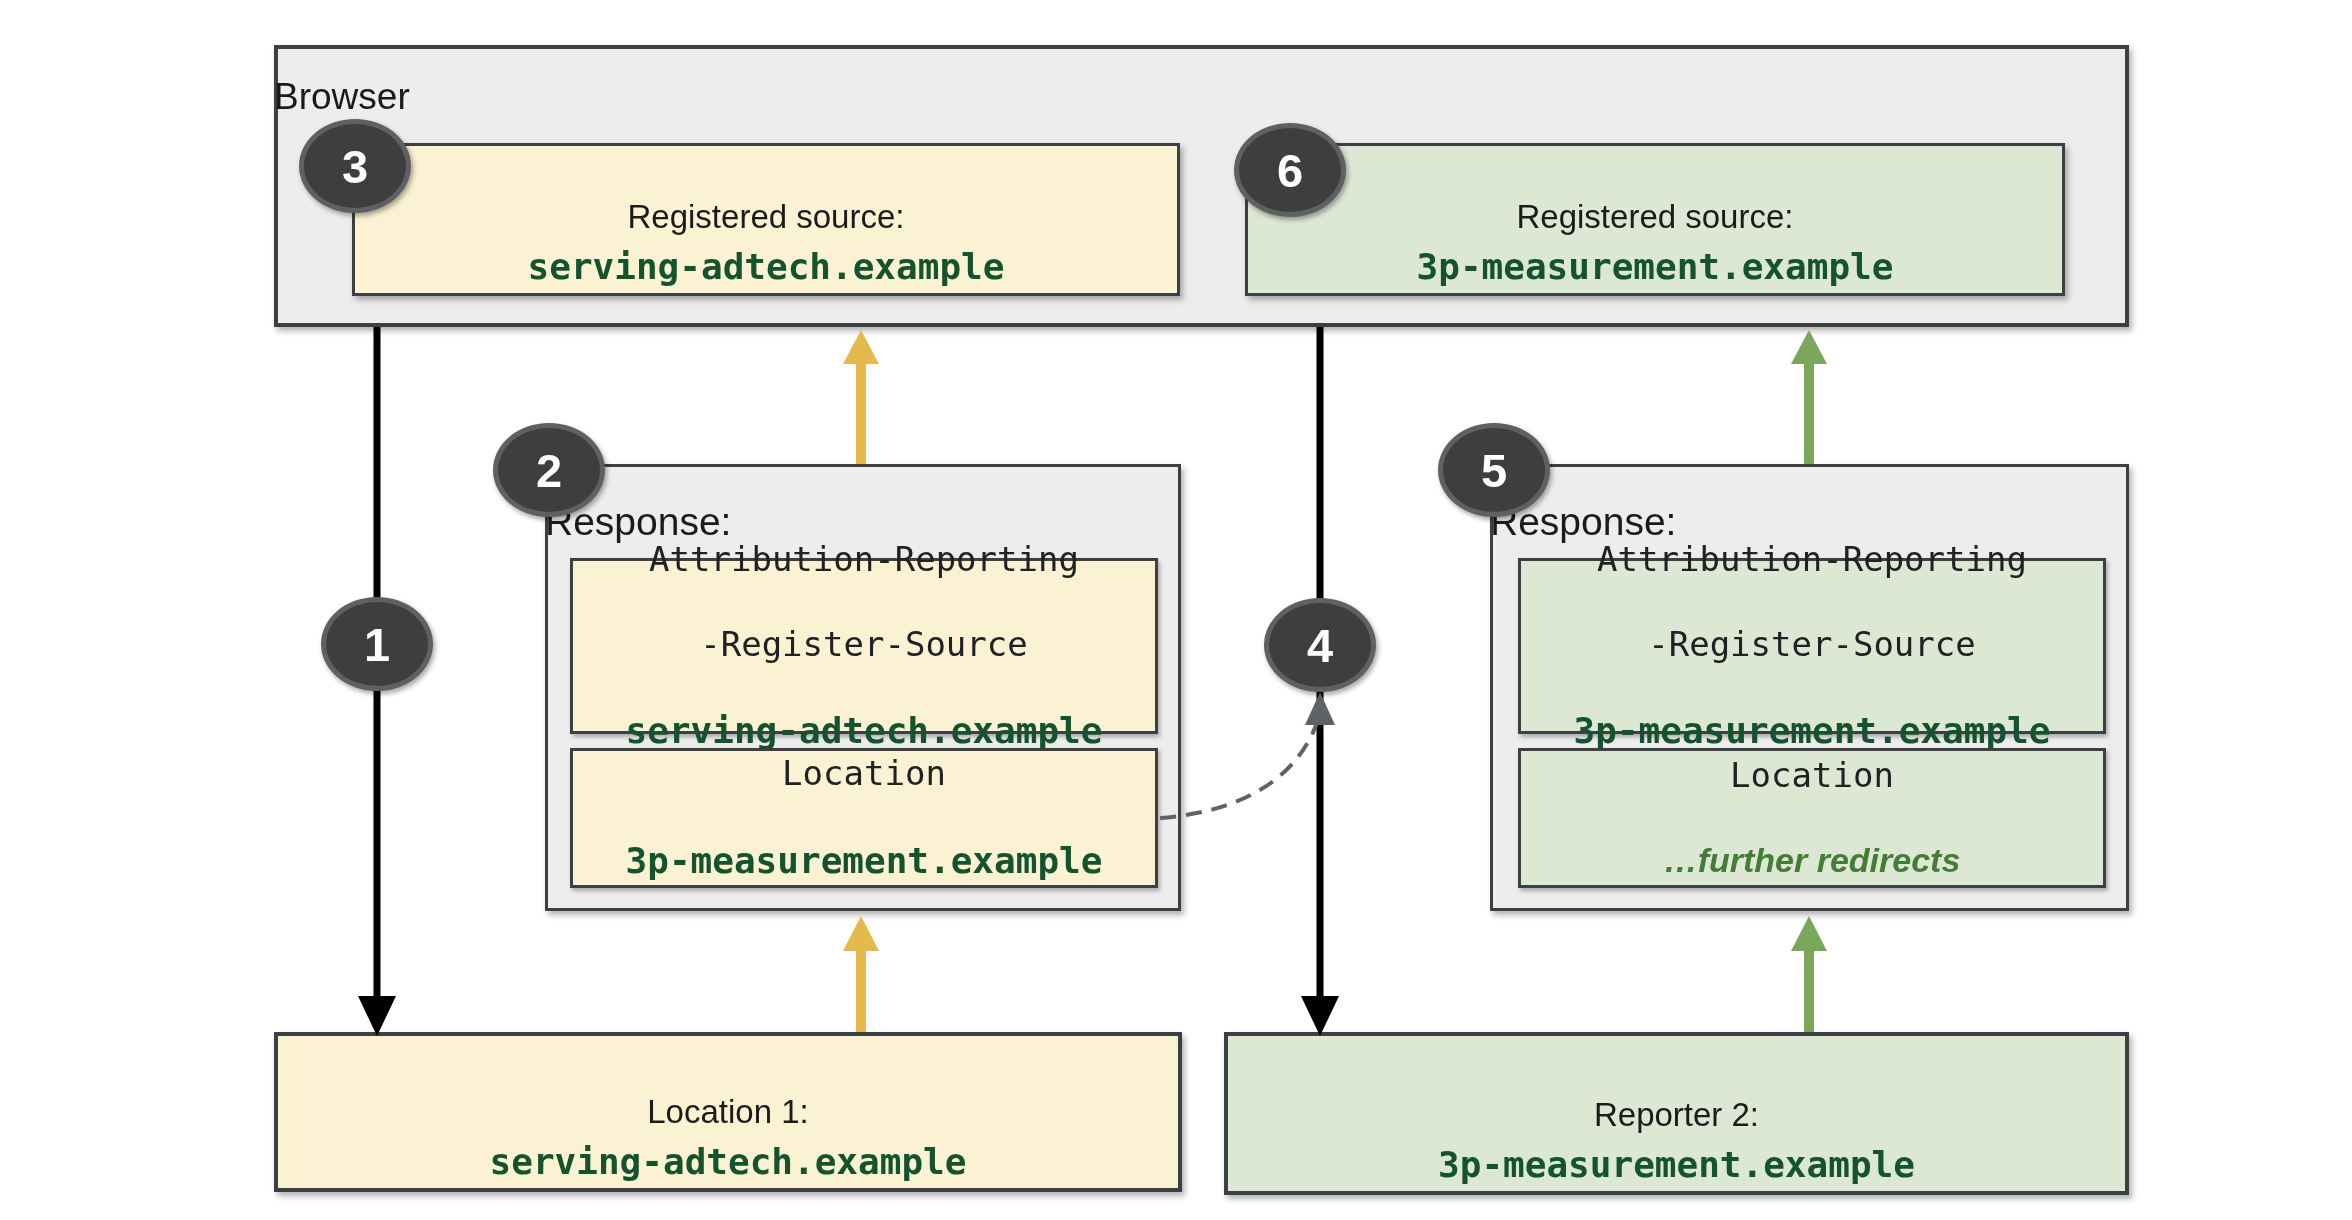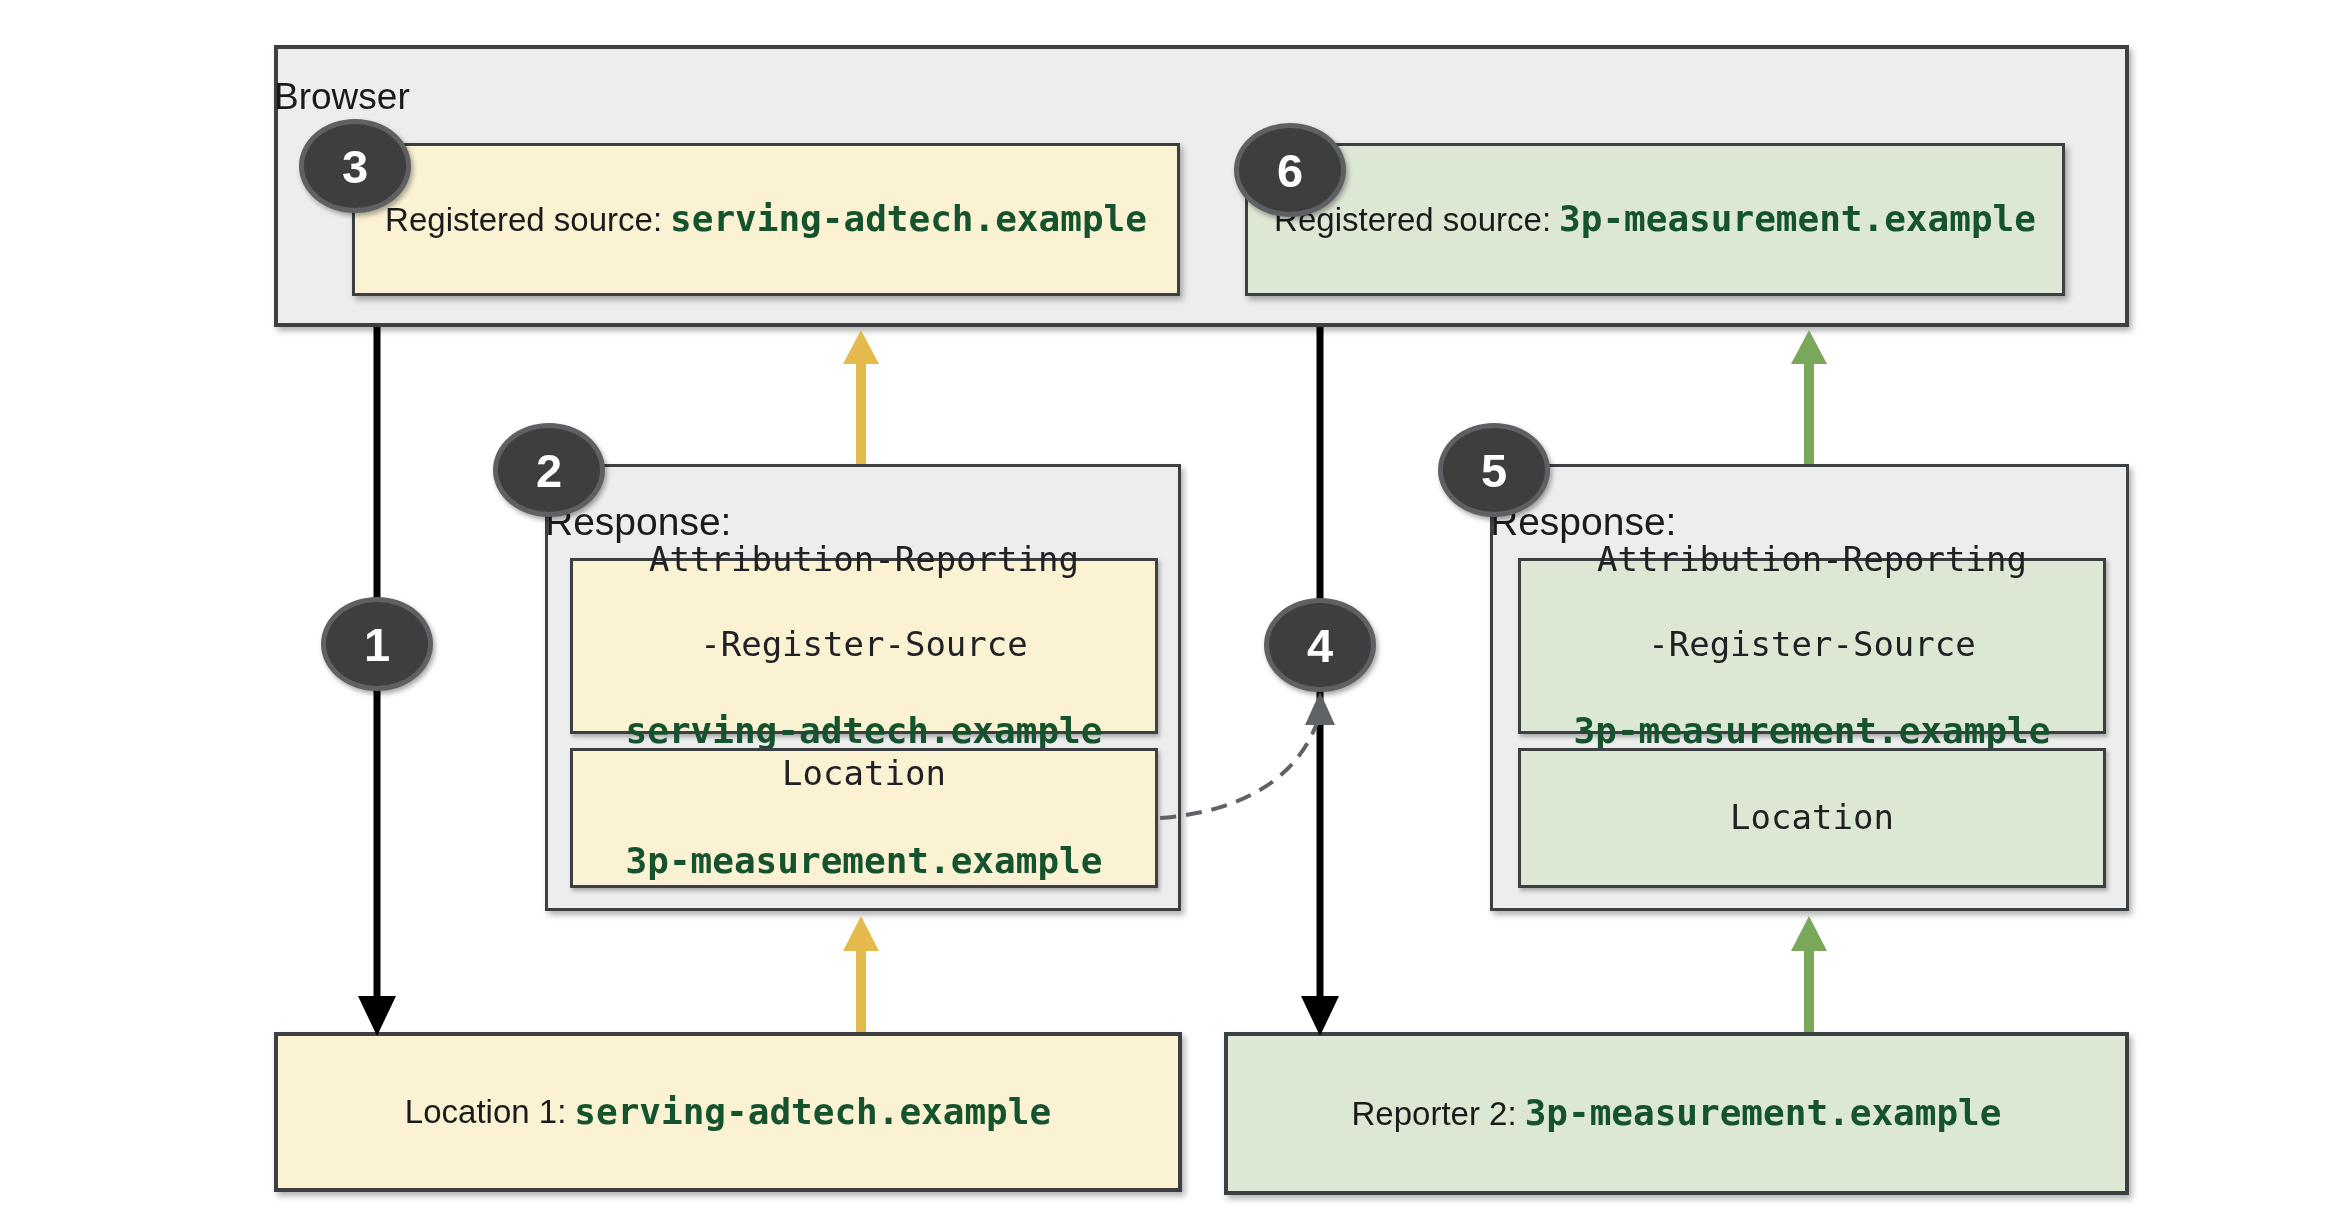--- a/index.html
+++ b/index.html
@@ -7,21 +7,21 @@
     position:relative;width:2352px;height:1220px;background:#ffffff;overflow:hidden;
     font-family:"Liberation Sans", sans-serif;
   }
   .box{position:absolute;box-sizing:border-box;border:3px solid #3c4043;
        box-shadow:3px 4px 6px rgba(0,0,0,0.30);}
   .gray-box{background:#ededed;border-width:4px;}
   .yellow{background:#faf2d3;}
   .green{background:#dce8d4;}
   .inner{border-width:3px;box-shadow:2px 3px 4px rgba(0,0,0,0.28);
          display:flex;flex-direction:column;align-items:center;justify-content:center;gap:36px;}
-  .center-col{display:flex;flex-direction:row;align-items:center;justify-content:center;gap:8px;}
+  .center-col{display:flex;flex-direction:column;align-items:center;justify-content:flex-end;}
   .sans-label{font-size:33px;color:#1b1b1b;line-height:1.45;}
   .mono{font-family:"DejaVu Sans Mono", monospace;font-size:34px;color:#202124;line-height:1.45;}
   .mono-green{font-family:"DejaVu Sans Mono", monospace;font-size:36px;font-weight:700;
               color:#14532d;line-height:1.45;}
   .italic-green{font-size:34px;font-weight:700;font-style:italic;color:#447c38;line-height:1.45;}
   .section-title{position:absolute;font-size:39px;color:#1b1b1b;}
   .badge{
     position:absolute;width:112px;height:94px;border-radius:50%;
     background:#3e3e3e;border:5px solid #5f6063;box-sizing:border-box;
     display:flex;align-items:center;justify-content:center;
@@ -64,20 +64,21 @@
 
   <div class="box gray-box" style="left:1490px;top:464px;width:639px;height:447px;border-width:3px;"></div>
   <div class="section-title" style="left:1490px;top:500px;width:639px;">Response:</div>
   <div class="box green inner" style="left:1518px;top:558px;width:588px;height:176px;">
     <div class="mono">Attribution-Reporting</div>
     <div class="mono">-Register-Source</div>
     <div class="mono-green">3p-measurement.example</div>
   </div>
   <div class="box green inner" style="left:1518px;top:748px;width:588px;height:140px;">
     <div class="mono">Location</div>
+    <div class="italic-green">…further redirects</div>
   </div>
 
   <div class="box yellow center-col" style="left:274px;top:1032px;width:908px;height:160px;border-width:4px;">
     <div class="sans-label">Location 1:</div>
     <div class="mono-green">serving-adtech.example</div>
   </div>
 
   <div class="box green center-col" style="left:1224px;top:1032px;width:905px;height:163px;border-width:4px;">
     <div class="sans-label">Reporter 2:</div>
     <div class="mono-green">3p-measurement.example</div>

